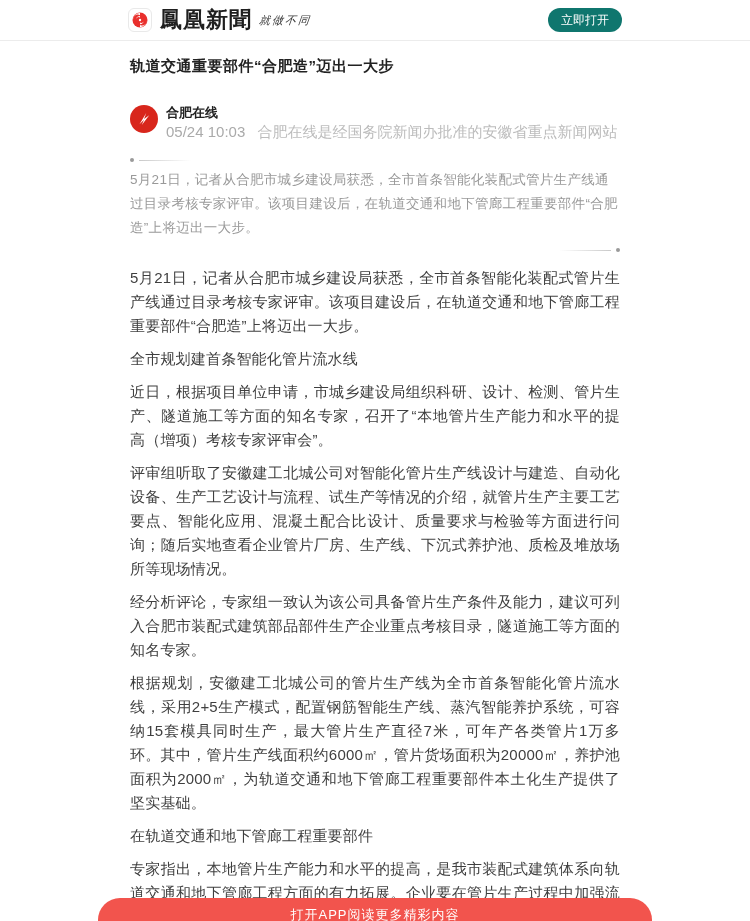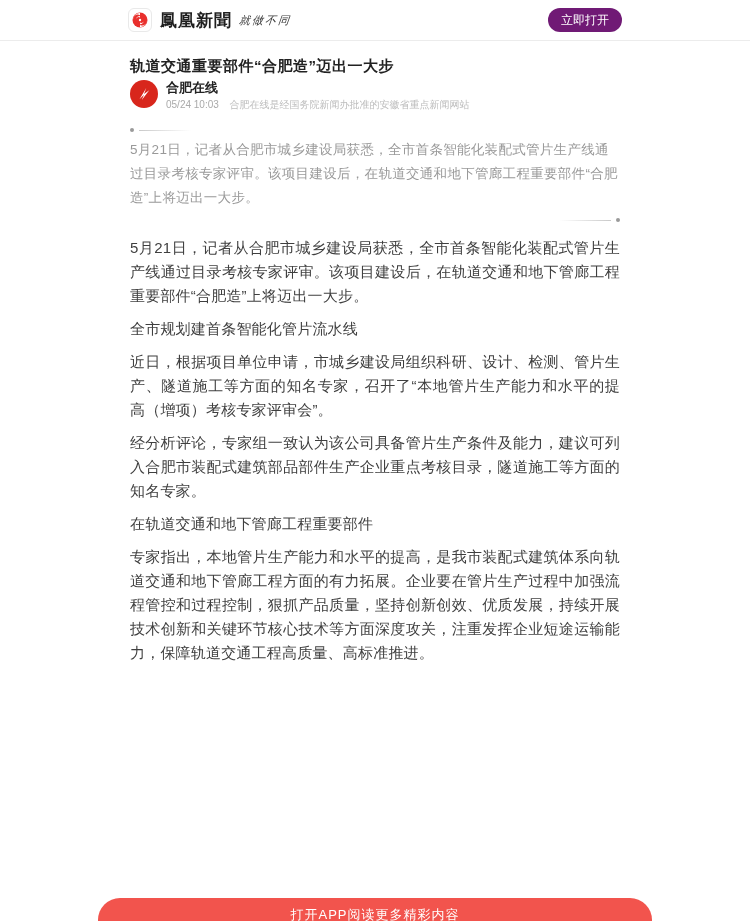--- a/index.html
+++ b/index.html
@@ -21,52 +21,52 @@
     display: flex; align-items: center;
   }
   .app-icon {
     width: 24px; height: 24px;
     border: 1px solid #e9e9e9; border-radius: 6px;
     background: #fff;
     display: flex; align-items: center; justify-content: center;
     margin-right: 8px;
   }
   .brand-name {
-    font-size: 17px; font-weight: bold; color: #1f1f1f;
+    font-size: 22px; font-weight: bold; color: #1f1f1f;
     font-family: "Liberation Serif", "DejaVu Serif", serif;
     letter-spacing: 1px;
   }
   .brand-slogan {
     font-size: 11px; color: #3a3a3a; margin-left: 7px;
     font-style: italic; letter-spacing: 2px;
     transform: skewX(-6deg);
   }
   .spacer { flex: 1; }
   .open-now-btn {
-    background: #701a75; color: #fff; border: none;
+    background: #0f766e; color: #fff; border: none;
     font-size: 12px; padding: 6px 13px; border-radius: 14px;
     cursor: pointer; line-height: 1;
     font-family: inherit;
   }
   
   .content { width: 490px; margin: 0 auto; padding-top: 15px; }
   .article-title {
     font-size: 15px; font-weight: bold; color: #222;
     line-height: 1.35; letter-spacing: 0.5px;
   }
   
-  .author-row { display: flex; margin-top: 4px; align-items: flex-start; }
+  .author-row { display: flex; margin-top: 29px; align-items: flex-start; }
   .avatar {
     width: 28px; height: 28px; border-radius: 50%;
     background: #d8261c; margin-right: 8px; flex: none;
     display: flex; align-items: center; justify-content: center;
   }
   .author-meta { padding-top: 0; }
   .author-name { font-size: 13px; font-weight: bold; color: #222; line-height: 15px; cursor: pointer; }
-  .meta-line { font-size: 10px; color: #aaaaaa; margin-top: 3px; white-space: nowrap; }
+  .meta-line { font-size: 15px; color: #aaaaaa; margin-top: 3px; white-space: nowrap; }
   .meta-line .desc { color: #bcbcbc; margin-left: 8px; }
   
   .summary-block { margin-top: 14px; }
   .quote-deco { display: flex; align-items: center; height: 8px; }
   .quote-deco .dot { width: 4px; height: 4px; border-radius: 50%; background: #9a9a9a; }
   .quote-deco .line { width: 52px; height: 1px; }
   .quote-deco.top .line { background: linear-gradient(to right, #c9c9c9, rgba(201,201,201,0)); margin-left: 5px; }
   .quote-deco.bottom { justify-content: flex-end; }
   .quote-deco.bottom .line { background: linear-gradient(to left, #c9c9c9, rgba(201,201,201,0)); margin-right: 5px; }
   .summary-text {
@@ -140,21 +140,23 @@
     <div class="quote-deco bottom">
       <span class="line"></span>
         <span class="dot"></span>
     </div>
   </div>
 
   <div class="article-body">
     <p>5月21日，记者从合肥市城乡建设局获悉，全市首条智能化装配式管片生产线通过目录考核专家评审。该项目建设后，在轨道交通和地下管廊工程重要部件“合肥造”上将迈出一大步。</p>
     <p>全市规划建首条智能化管片流水线</p>
     <p>近日，根据项目单位申请，市城乡建设局组织科研、设计、检测、管片生产、隧道施工等方面的知名专家，召开了“本地管片生产能力和水平的提高（增项）考核专家评审会”。</p>
+    <p>评审组听取了安徽建工北城公司对智能化管片生产线设计与建造、自动化设备、生产工艺设计与流程、试生产等情况的介绍，就管片生产主要工艺要点、智能化应用、混凝土配合比设计、质量要求与检验等方面进行问询；随后实地查看企业管片厂房、生产线、下沉式养护池、质检及堆放场所等现场情况。</p>
     <p>经分析评论，专家组一致认为该公司具备管片生产条件及能力，建议可列入合肥市装配式建筑部品部件生产企业重点考核目录，隧道施工等方面的知名专家。</p>
+    <p>根据规划，安徽建工北城公司的管片生产线为全市首条智能化管片流水线，采用2+5生产模式，配置钢筋智能生产线、蒸汽智能养护系统，可容纳15套模具同时生产，最大管片生产直径7米，可年产各类管片1万多环。其中，管片生产线面积约6000㎡，管片货场面积为20000㎡，养护池面积为2000㎡，为轨道交通和地下管廊工程重要部件本土化生产提供了坚实基础。</p>
     <p>在轨道交通和地下管廊工程重要部件</p>
     <p>专家指出，本地管片生产能力和水平的提高，是我市装配式建筑体系向轨道交通和地下管廊工程方面的有力拓展。企业要在管片生产过程中加强流程管控和过程控制，狠抓产品质量，坚持创新创效、优质发展，持续开展技术创新和关键环节核心技术等方面深度攻关，注重发挥企业短途运输能力，保障轨道交通工程高质量、高标准推进。</p>
 
   </div>
 
 </div>
 
 <button class="open-app-btn">打开APP阅读更多精彩内容</button>
 
 </body></html>

